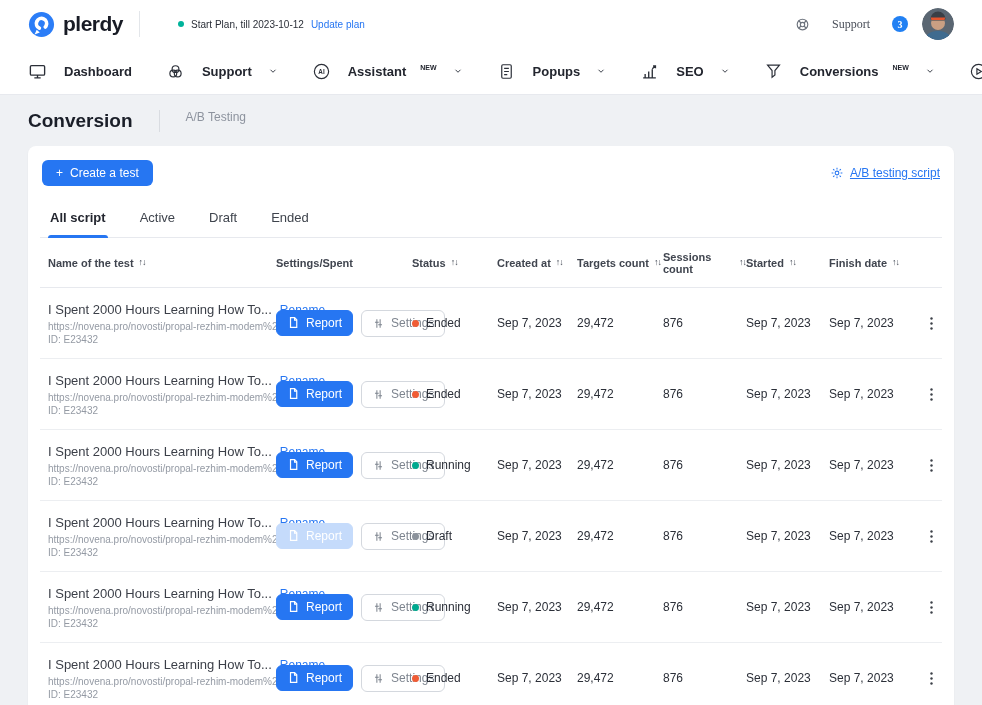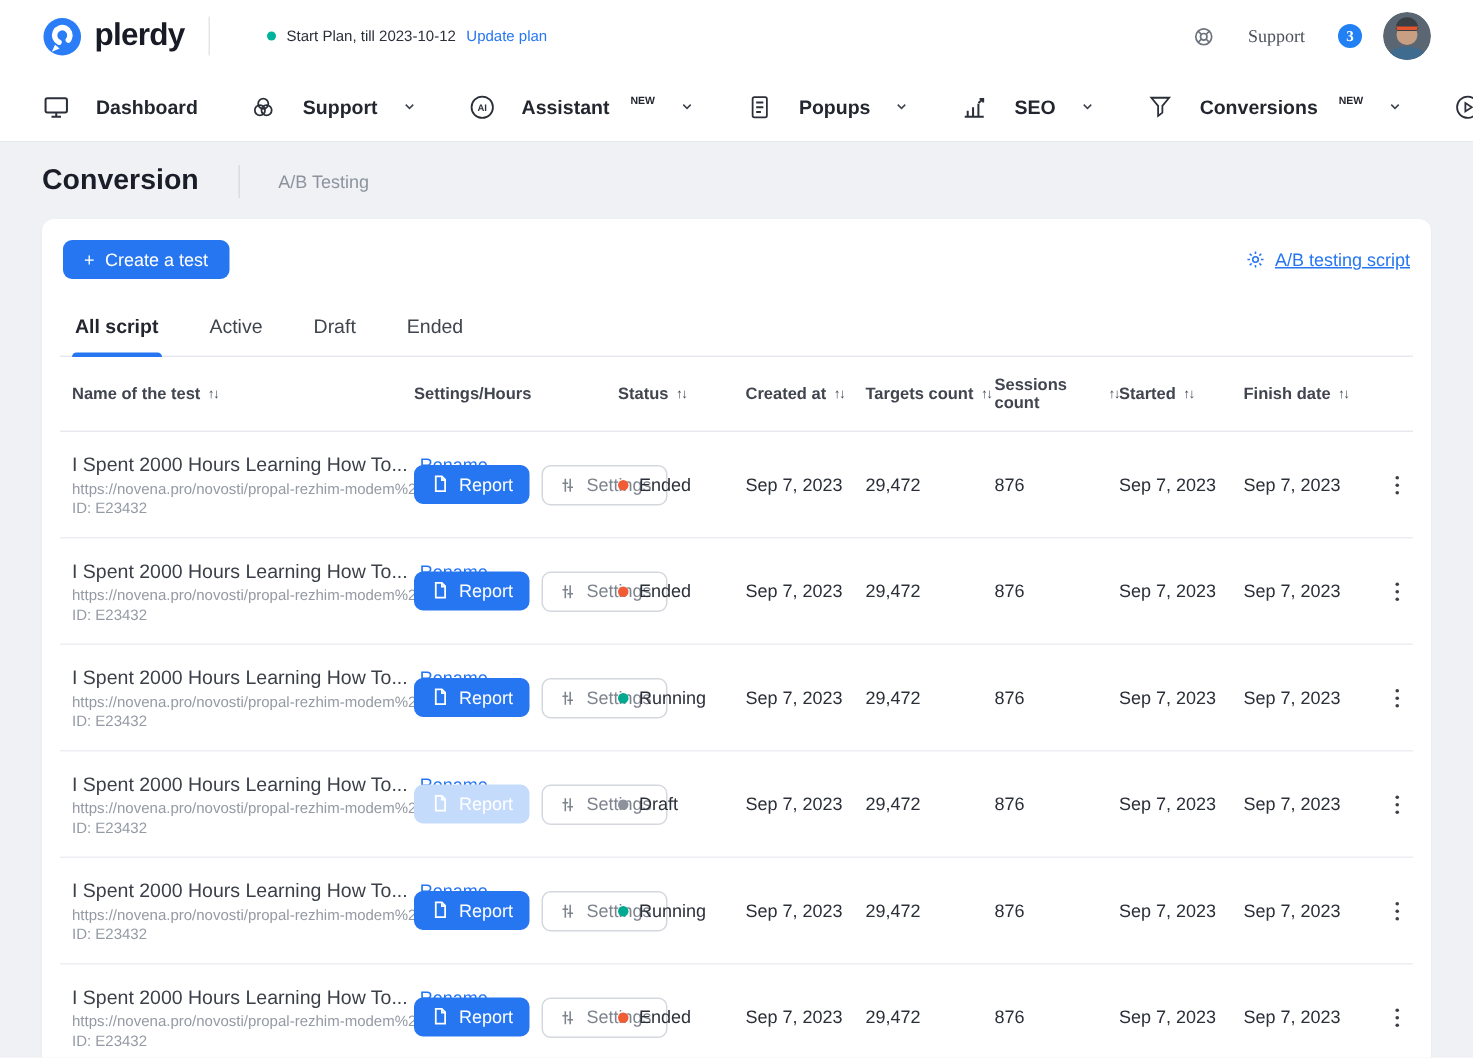--- a/index.html
+++ b/index.html
@@ -28,21 +28,21 @@
 
   
   .nav { height:47px; background:#fff; display:flex; align-items:center; gap:34px; padding:0 28px;
     border-bottom:1px solid #e7e9ee; }
   .nav-item { display:flex; align-items:center; gap:17px; font-size:13px; font-weight:700; color:#23262f; cursor:pointer; }
   .nav-item svg.ic { width:19px; height:19px; color:#2b2f38; }
   .nav-item svg.chev { width:10px; height:10px; color:#3c414b; margin-left:-1px; }
   .new-sup { font-size:7px; font-weight:800; color:#23262f; vertical-align:top; position:relative; top:-4px; margin-left:-3px; }
 
   
-  .page-head { display:flex; align-items:center; padding:15px 28px 14px;gap:12px; }
+  .page-head { display:flex; padding:15px 28px 14px;gap:12px; }
   .page-title { font-size:19px; font-weight:800; color:#1a1e28; }
   .ph-divider { width:1px; height:22px; background:#d9dce1; margin:0 14px; }
   .breadcrumb { font-size:12px; color:#8d939e; }
 
   
   .card { margin:0 28px; background:#fff; border-radius:8px; box-shadow:0 1px 2px rgba(20,30,50,.05);
     padding:12px 12px 0; min-height:548px; }
   .card-top { display:flex; align-items:center; justify-content:space-between; padding:2px 2px 0; }
   .create-btn { background:#2676f2; color:#fff; border:none; border-radius:6px; height:26px; padding:0 14px;
     font-size:12px; font-family:inherit; display:flex; align-items:center; gap:7px; cursor:pointer; }
@@ -235,21 +235,21 @@
     <div class="tab">Draft</div>
     <div class="tab">Ended</div>
   </div>
 
   <div class="grid thead">
     <div class="th">
         <span>Name of the test</span>
         <span class="sort">↑↓</span>
       </div>
     <div class="th">
-        <span>Settings/Hours</span>
+        <span>Settings/Spent</span>
       </div>
     <div class="th">
         <span>Status</span>
         <span class="sort">↑↓</span>
       </div>
     <div class="th">
         <span>Created at</span>
         <span class="sort">↑↓</span>
       </div>
     <div class="th">

